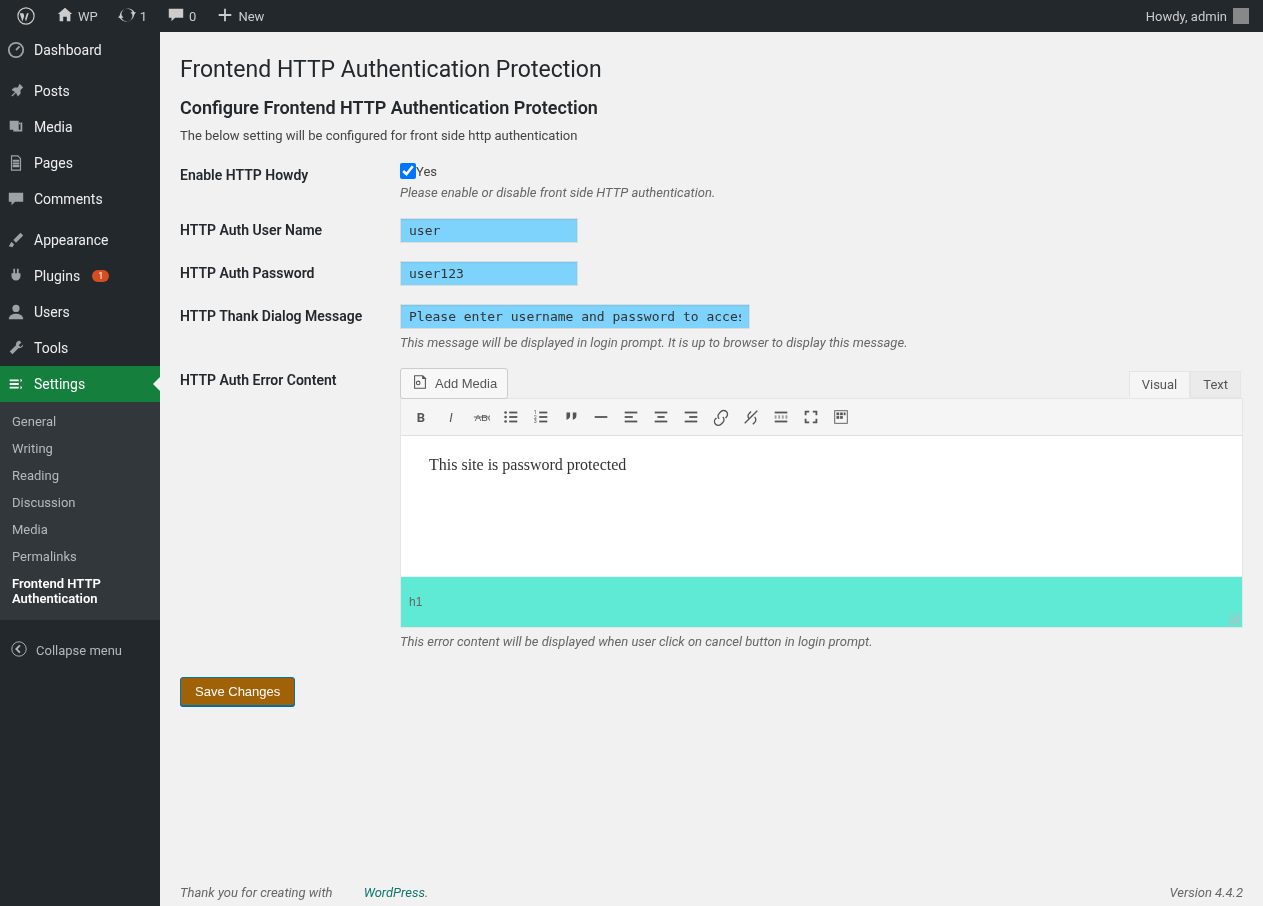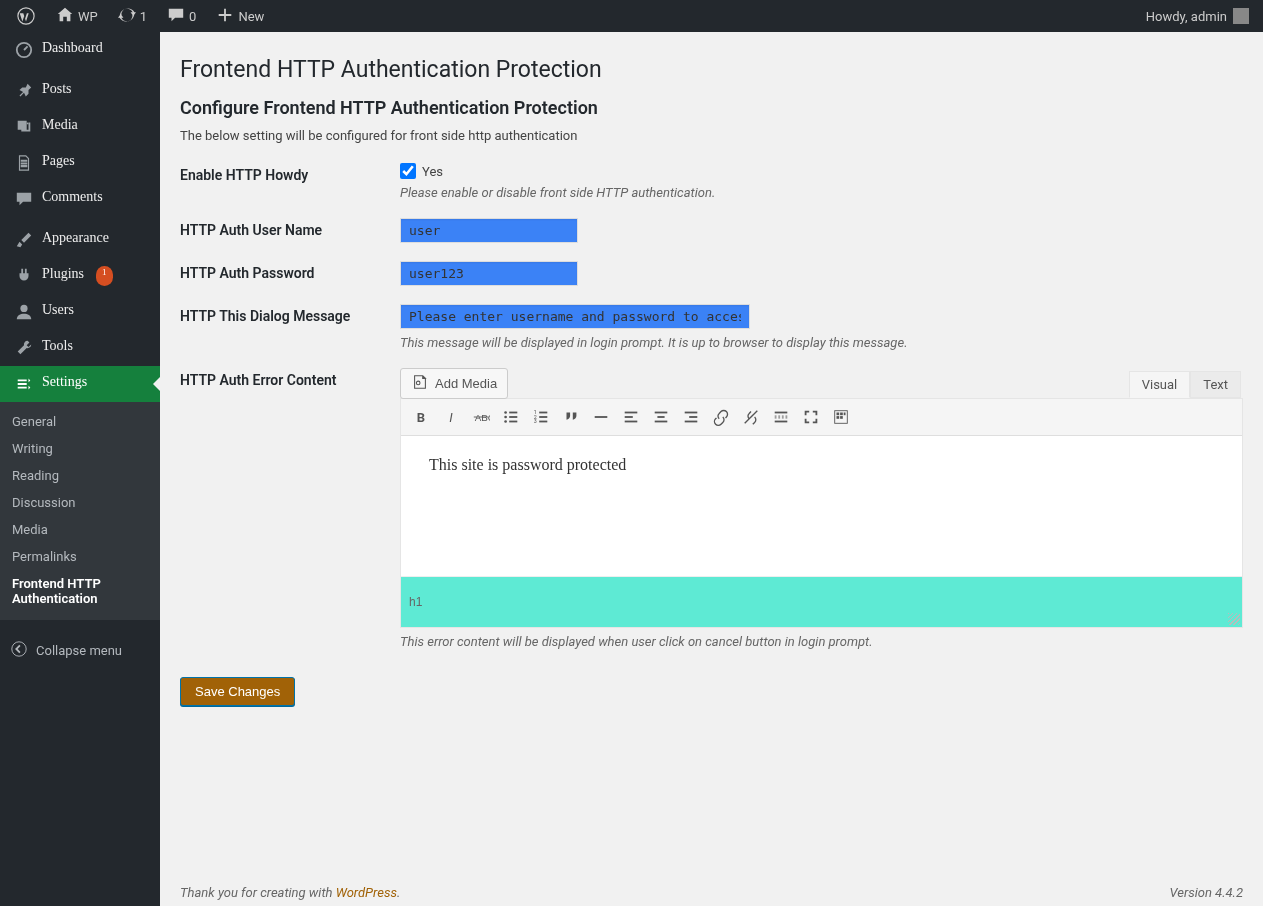--- a/index.html
+++ b/index.html
@@ -7,65 +7,65 @@
 .topbar { background: #23282d; color: #ccc; height: 32px; display: flex; align-items: center; padding: 0 8px; font-size: 13px; }
 .topbar-left { display: flex; align-items: center; gap: 4px; }
 .topbar-item { display: flex; align-items: center; gap: 4px; padding: 0 8px; cursor: pointer; color: #ccc; }
 .topbar-right { margin-left: auto; display: flex; align-items: center; gap: 6px; padding-right: 6px; }
 .topbar-avatar { width: 16px; height: 16px; background: #888; }
 .wp-logo { width: 20px; height: 20px; display:inline-flex; align-items:center; justify-content:center; }
 
 .container { display: flex; min-height: calc(100vh - 32px); }
 
 .sidebar { width: 160px; background: #23282d; color: #eee; font-size: 14px; flex-shrink: 0; }
-.menu-item { display: flex; gap: 8px; padding: 8px 14px; cursor: pointer; color: #eee; font-family: Liberation Serif, serif; }
+.menu-item { display: flex; align-items: center; gap: 8px; padding: 8px 6px; cursor: pointer; color: #eee; }
 .menu-item .icon { width: 20px; height: 20px; display: inline-flex; align-items: center; justify-content: center; color: #9ca2a7; }
 .menu-item.active { background: #15803d; color: #fff; position: relative; }
 .menu-item.active .icon { color: #fff; }
 .menu-item.active::after { content: ""; position: absolute; right: -1px; top: 50%; transform: translateY(-50%); border: 8px solid transparent; border-right-color: #f1f1f1; }
 .menu-sep { height: 5px; }
 .submenu { background: #32373c; padding: 6px 0 8px; }
 .submenu-item { padding: 6px 12px; color: #b4b9be; font-size: 13px; cursor: pointer; }
 .submenu-item.current { color: #fff; font-weight: 600; }
 .badge { background: #d54e21; color: #fff; border-radius: 9px; font-size: 9px; padding: 1px 6px; margin-left: 4px; }
 .collapse { display: flex; align-items: center; gap: 8px; padding: 8px 10px; color: #b4b9be; cursor: pointer; font-size: 13px; margin-top: 12px; }
 
 .main { flex: 1; padding: 20px 20px 40px; position: relative; }
 h1.page-title { font-size: 23px; font-weight: 400; color: #23282d; margin: 4px 0 14px; }
 h2.section { font-size: 18px; font-weight: 600; color: #23282d; margin: 6px 0 10px; }
 p.desc { color: #444; margin: 4px 0 20px; }
 
 .form-table { width: 100%; }
 .form-row { display: flex; align-items: flex-start; margin: 18px 0 8px; }
 .form-label { width: 220px; font-weight: 600; color: #23282d; font-size: 14px; padding-top: 4px; flex-shrink:0; }
 .form-control { flex: 1; }
-.form-control input[type=text] { padding: 4px 8px; border: 1px solid #ddd; background: #3b82f6; font-family: Consolas, Menlo, monospace; font-size: 13px; color: #333; box-shadow: inset 0 1px 2px rgba(0,0,0,0.07); }
+.form-control input[type=text] { padding: 4px 8px; border: 1px solid #ddd; background: #7dd3fc; font-family: Consolas, Menlo, monospace; font-size: 13px; color: #333; box-shadow: inset 0 1px 2px rgba(0,0,0,0.07); }
 .input-sm { width: 178px; }
 .input-lg { width: 350px; }
 .help { color: #666; font-size: 13px; margin-top: 6px; font-style: italic; }
-.checkbox-wrap { display: flex; align-items: center; gap: 6px; }
+.checkbox-wrap { display: flex; align-items: center; }
 .checkbox-wrap input { width: 16px; height: 16px; }
 
 .btn-secondary { background: #f7f7f7; border: 1px solid #ccc; color: #555; padding: 4px 10px; border-radius: 3px; cursor: pointer; font-size: 13px; display: inline-flex; align-items: center; gap: 6px; }
 .btn-primary { background: #a16207; border: 1px solid #0073aa; color: #fff; padding: 6px 14px; border-radius: 3px; cursor: pointer; font-size: 13px; box-shadow: 0 1px 0 #006799; }
 
 .editor-tabs { display: flex; justify-content: flex-end; gap: 0; margin-top: -28px; margin-right: 2px; }
 .editor-tab { padding: 5px 12px; background: #ebebeb; border: 1px solid #e5e5e5; color: #555; cursor: pointer; font-size: 13px; }
 .editor-tab.active { background: #f5f5f5; border-bottom-color: #f5f5f5; }
 .editor { border: 1px solid #e5e5e5; background: #fff; margin-top: 0; }
 .editor-toolbar { background: #f5f5f5; border-bottom: 1px solid #dedede; padding: 4px 6px; display: flex; gap: 2px; }
 .toolbtn { width: 28px; height: 28px; display: inline-flex; align-items: center; justify-content: center; cursor: pointer; color: #555; border-radius:2px; }
 .editor-body { padding: 20px 28px; min-height: 140px; font-family: Georgia, "Times New Roman", serif; color: #333; }
 .editor-body h1 { font-size: 32px; font-weight: 800; font-family: Georgia, serif; color: #222; margin-bottom: 18px; }
 .editor-body p { font-size: 16px; }
 .editor-status { background: #5eead4; border-top: 1px solid #eee; padding: 18px 8px; font-size: 12px; color: #666; font-family: sans-serif; position:relative; }
 .editor-resize { position:absolute; right:2px; bottom:2px; width:12px; height:12px; background: repeating-linear-gradient(135deg,#bbb,#bbb 1px,transparent 1px,transparent 3px); }
 
 .footer { position: absolute; bottom: 6px; left: 20px; right: 20px; display: flex; justify-content: space-between; color: #666; font-size: 13px; font-style: italic; }
-.footer a { color: #a16207; text-decoration: none; }
+.footer a { color: #0f766e; text-decoration: none; margin-left: 28px; }
 
 svg { width: 18px; height: 18px; fill: currentColor; }
 </style>
 </head>
 <body>
 
 <div class="topbar">
   <div class="topbar-left">
     <div class="topbar-item">
       <span class="wp-logo">
@@ -239,21 +239,21 @@
       </div>
 
       <div class="form-row">
         <div class="form-label">HTTP Auth Password</div>
         <div class="form-control">
           <input type="text" class="input-sm" value="user123" style="">
         </div>
       </div>
 
       <div class="form-row">
-        <div class="form-label">HTTP This Dialog Message</div>
+        <div class="form-label">HTTP Thank Dialog Message</div>
         <div class="form-control">
           <input type="text" class="input-lg" value="Please enter username and password to access" style="">
           <div class="help">This message will be displayed in login prompt. It is up to browser to display this message.</div>
         </div>
       </div>
 
       <div class="form-row">
         <div class="form-label">HTTP Auth Error Content</div>
         <div class="form-control">
           <button class="btn-secondary">

